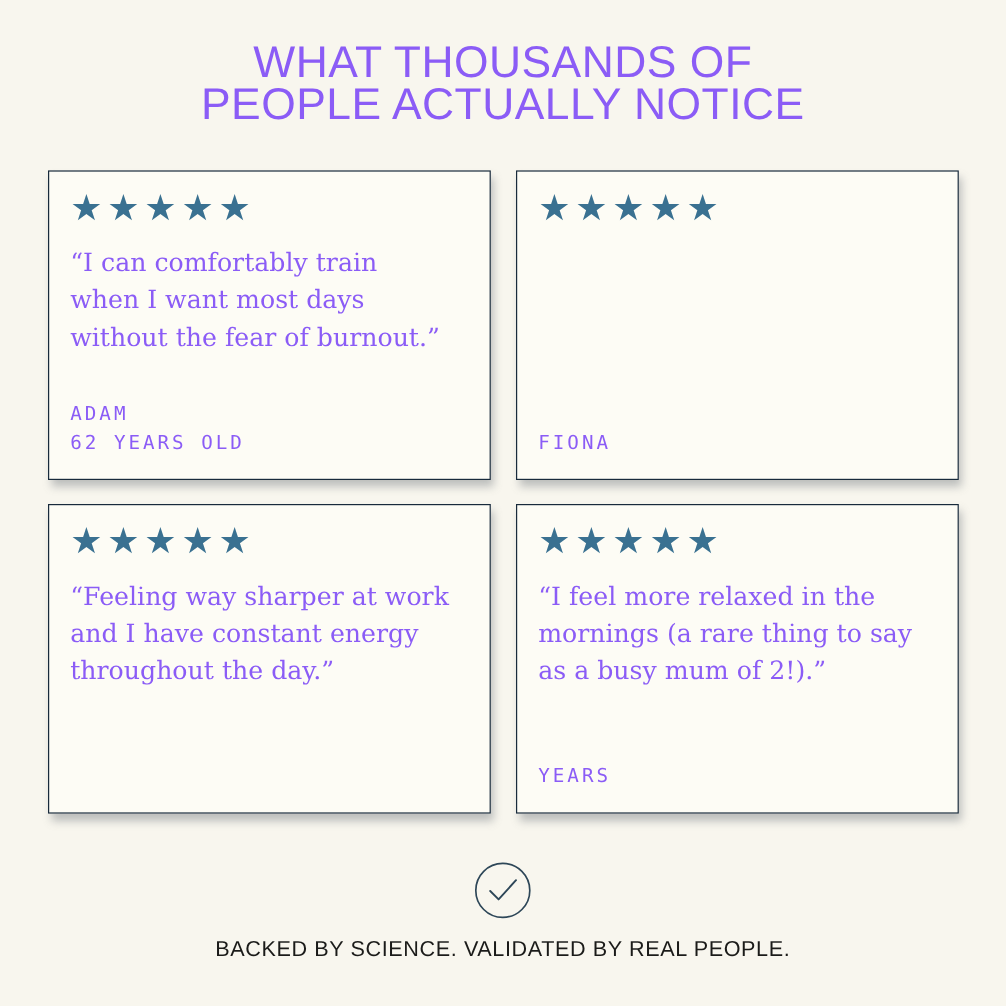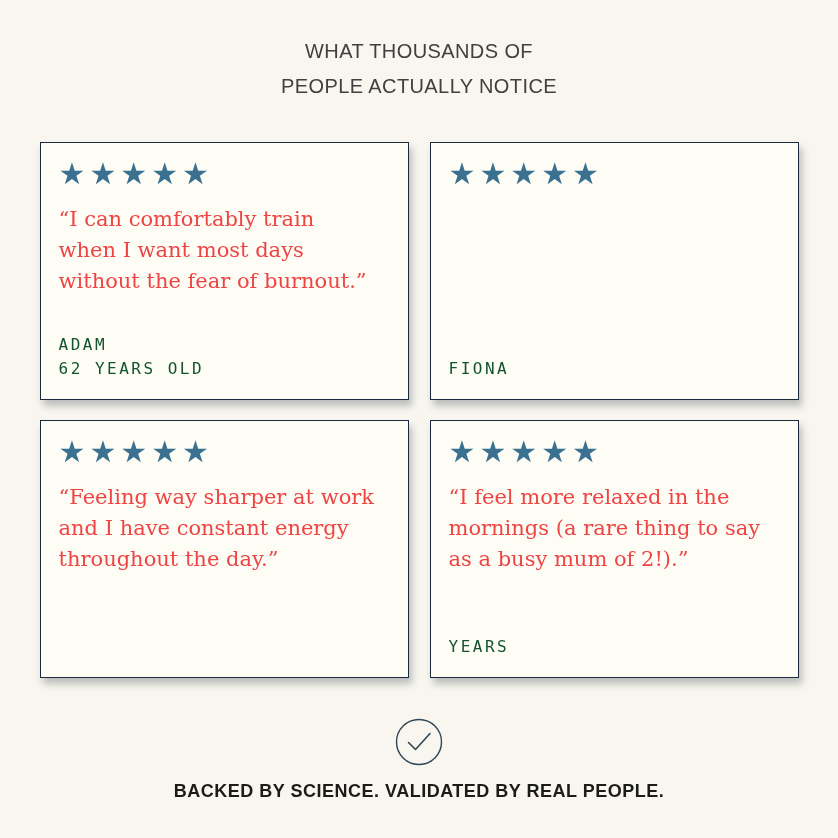--- a/index.html
+++ b/index.html
@@ -5,25 +5,25 @@
   * { margin: 0; padding: 0; box-sizing: border-box; }
   html, body {
     width: 838px; height: 838px;
     background: #f8f6ee;
     font-family: "Liberation Sans", sans-serif;
     overflow: hidden;
   }
   .page-title {
     margin-top: 34px;
     text-align: center;
-    font-size: 20px;
+    font-size: 37px;
     line-height: 35px;
     font-weight: 500;
     letter-spacing: 0.4px;
-    color: #404040;
+    color: #8b5cf6;
     white-space: pre-line;
   }
   .grid {
     margin-top: 38px;
     display: grid;
     grid-template-columns: repeat(2, 369px);
     gap: 20px 21px;
     justify-content: center;
   }
   .card {
@@ -40,45 +40,45 @@
     font-size: 30px;
     line-height: 1.1;
     letter-spacing: 4px;
     color: #3a7191;
   }
   .quote {
     margin-top: 14px;
     font-family: "DejaVu Serif", serif;
     font-size: 21px;
     line-height: 31px;
-    color: #ef4444;
+    color: #8b5cf6;
     white-space: pre-line;
   }
   .reviewer {
     margin-top: auto;
     font-family: "DejaVu Sans Mono", monospace;
     font-size: 16px;
     line-height: 24px;
     letter-spacing: 2.5px;
-    color: #14532d;
+    color: #8b5cf6;
   }
   .footer {
     display: flex;
     flex-direction: column;
     align-items: center;
   }
   .check-wrap {
     margin-top: 40px;
     width: 48px; height: 48px;
   }
   .tagline {
     margin-top: 15px;
     font-size: 18px;
     letter-spacing: 0.5px;
-    font-weight: 700;
+    font-weight: 400;
     color: #1b1b19;
     text-align: center;
   }
 </style>
 </head>
 <body>
 
 <h1 class="page-title">WHAT THOUSANDS OF
 PEOPLE ACTUALLY NOTICE</h1>
 

